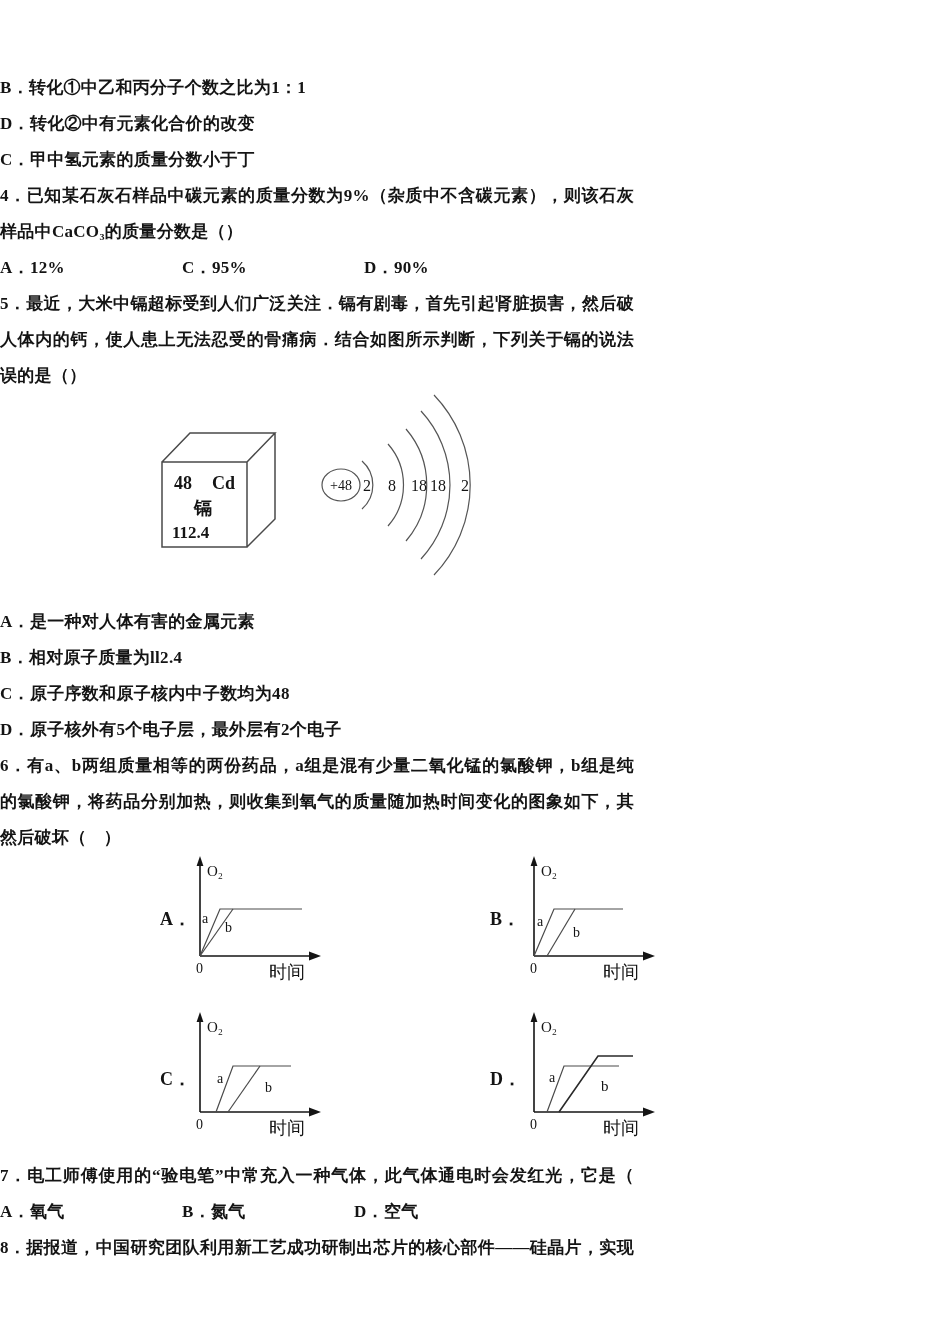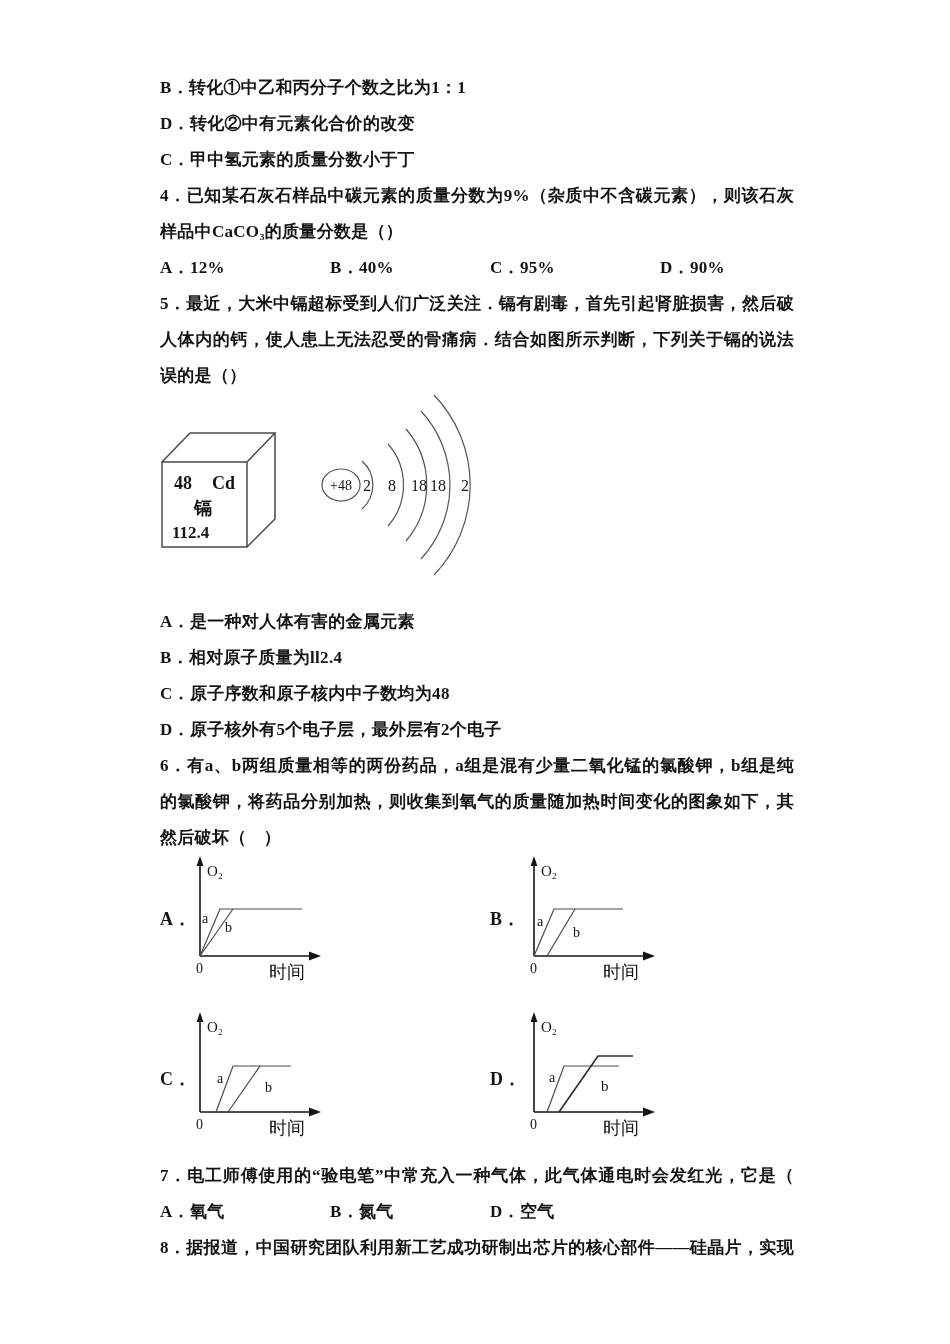--- a/index.html
+++ b/index.html
@@ -6,34 +6,33 @@
   .page{
     position:relative;
     width:950px;height:1344px;
     background:#ffffff;
     overflow:hidden;
     font-family:"Liberation Serif","DejaVu Serif",serif;
     color:#141414;
   }
   .spacer-top{height:70px;}
   .tline{
-    margin-left:160px;
     width:634px;
     height:36px;
     line-height:36px;
     font-size:17px;
     font-weight:700;
     overflow:hidden;
     letter-spacing:0.3px;
   }
   .tline.full{
     text-align:justify;
     text-align-last:justify;
   }
-  .opt-row{display:flex;}
+  .opt-row{display:flex;gap:12px;}
   .opt-row .opt{display:inline-block;overflow:hidden;}
   .opt-row .o1{width:170px;}
   .opt-row .o2{width:160px;}
   .opt-row .o3{width:170px;}
   .opt-row .o4{flex:1;}
   .diagram-block{position:relative;height:210px;padding-left:44px;}
   .diagram-svg{position:absolute;left:140px;top:0;}
   .graph-row{position:relative;}
   .row-ab{height:144px;}
   .row-cd{height:158px;}
@@ -65,21 +64,20 @@
   <div class="spacer-top"></div>
 
   <div class="tline">B．转化①中乙和丙分子个数之比为1：1</div>
   <div class="tline">D．转化②中有元素化合价的改变</div>
   <div class="tline">C．甲中氢元素的质量分数小于丁</div>
 
   <div class="tline full">4．已知某石灰石样品中碳元素的质量分数为9%（杂质中不含碳元素），则该石灰石</div>
   <div class="tline">样品中CaCO₃的质量分数是（）</div>
   <div class="tline opt-row">
     <span class="opt o1">A．12%</span>
-    <span class="opt o2">B．40%</span>
     <span class="opt o3">C．95%</span>
     <span class="opt o4">D．90%</span>
   </div>
 
   <div class="tline full">5．最近，大米中镉超标受到人们广泛关注．镉有剧毒，首先引起肾脏损害，然后破坏</div>
   <div class="tline full">人体内的钙，使人患上无法忍受的骨痛病．结合如图所示判断，下列关于镉的说法错</div>
   <div class="tline">误的是（）</div>
 
   <div class="diagram-block">
     <svg class="diagram-svg" width="360" height="210" viewBox="140 394 360 210">

